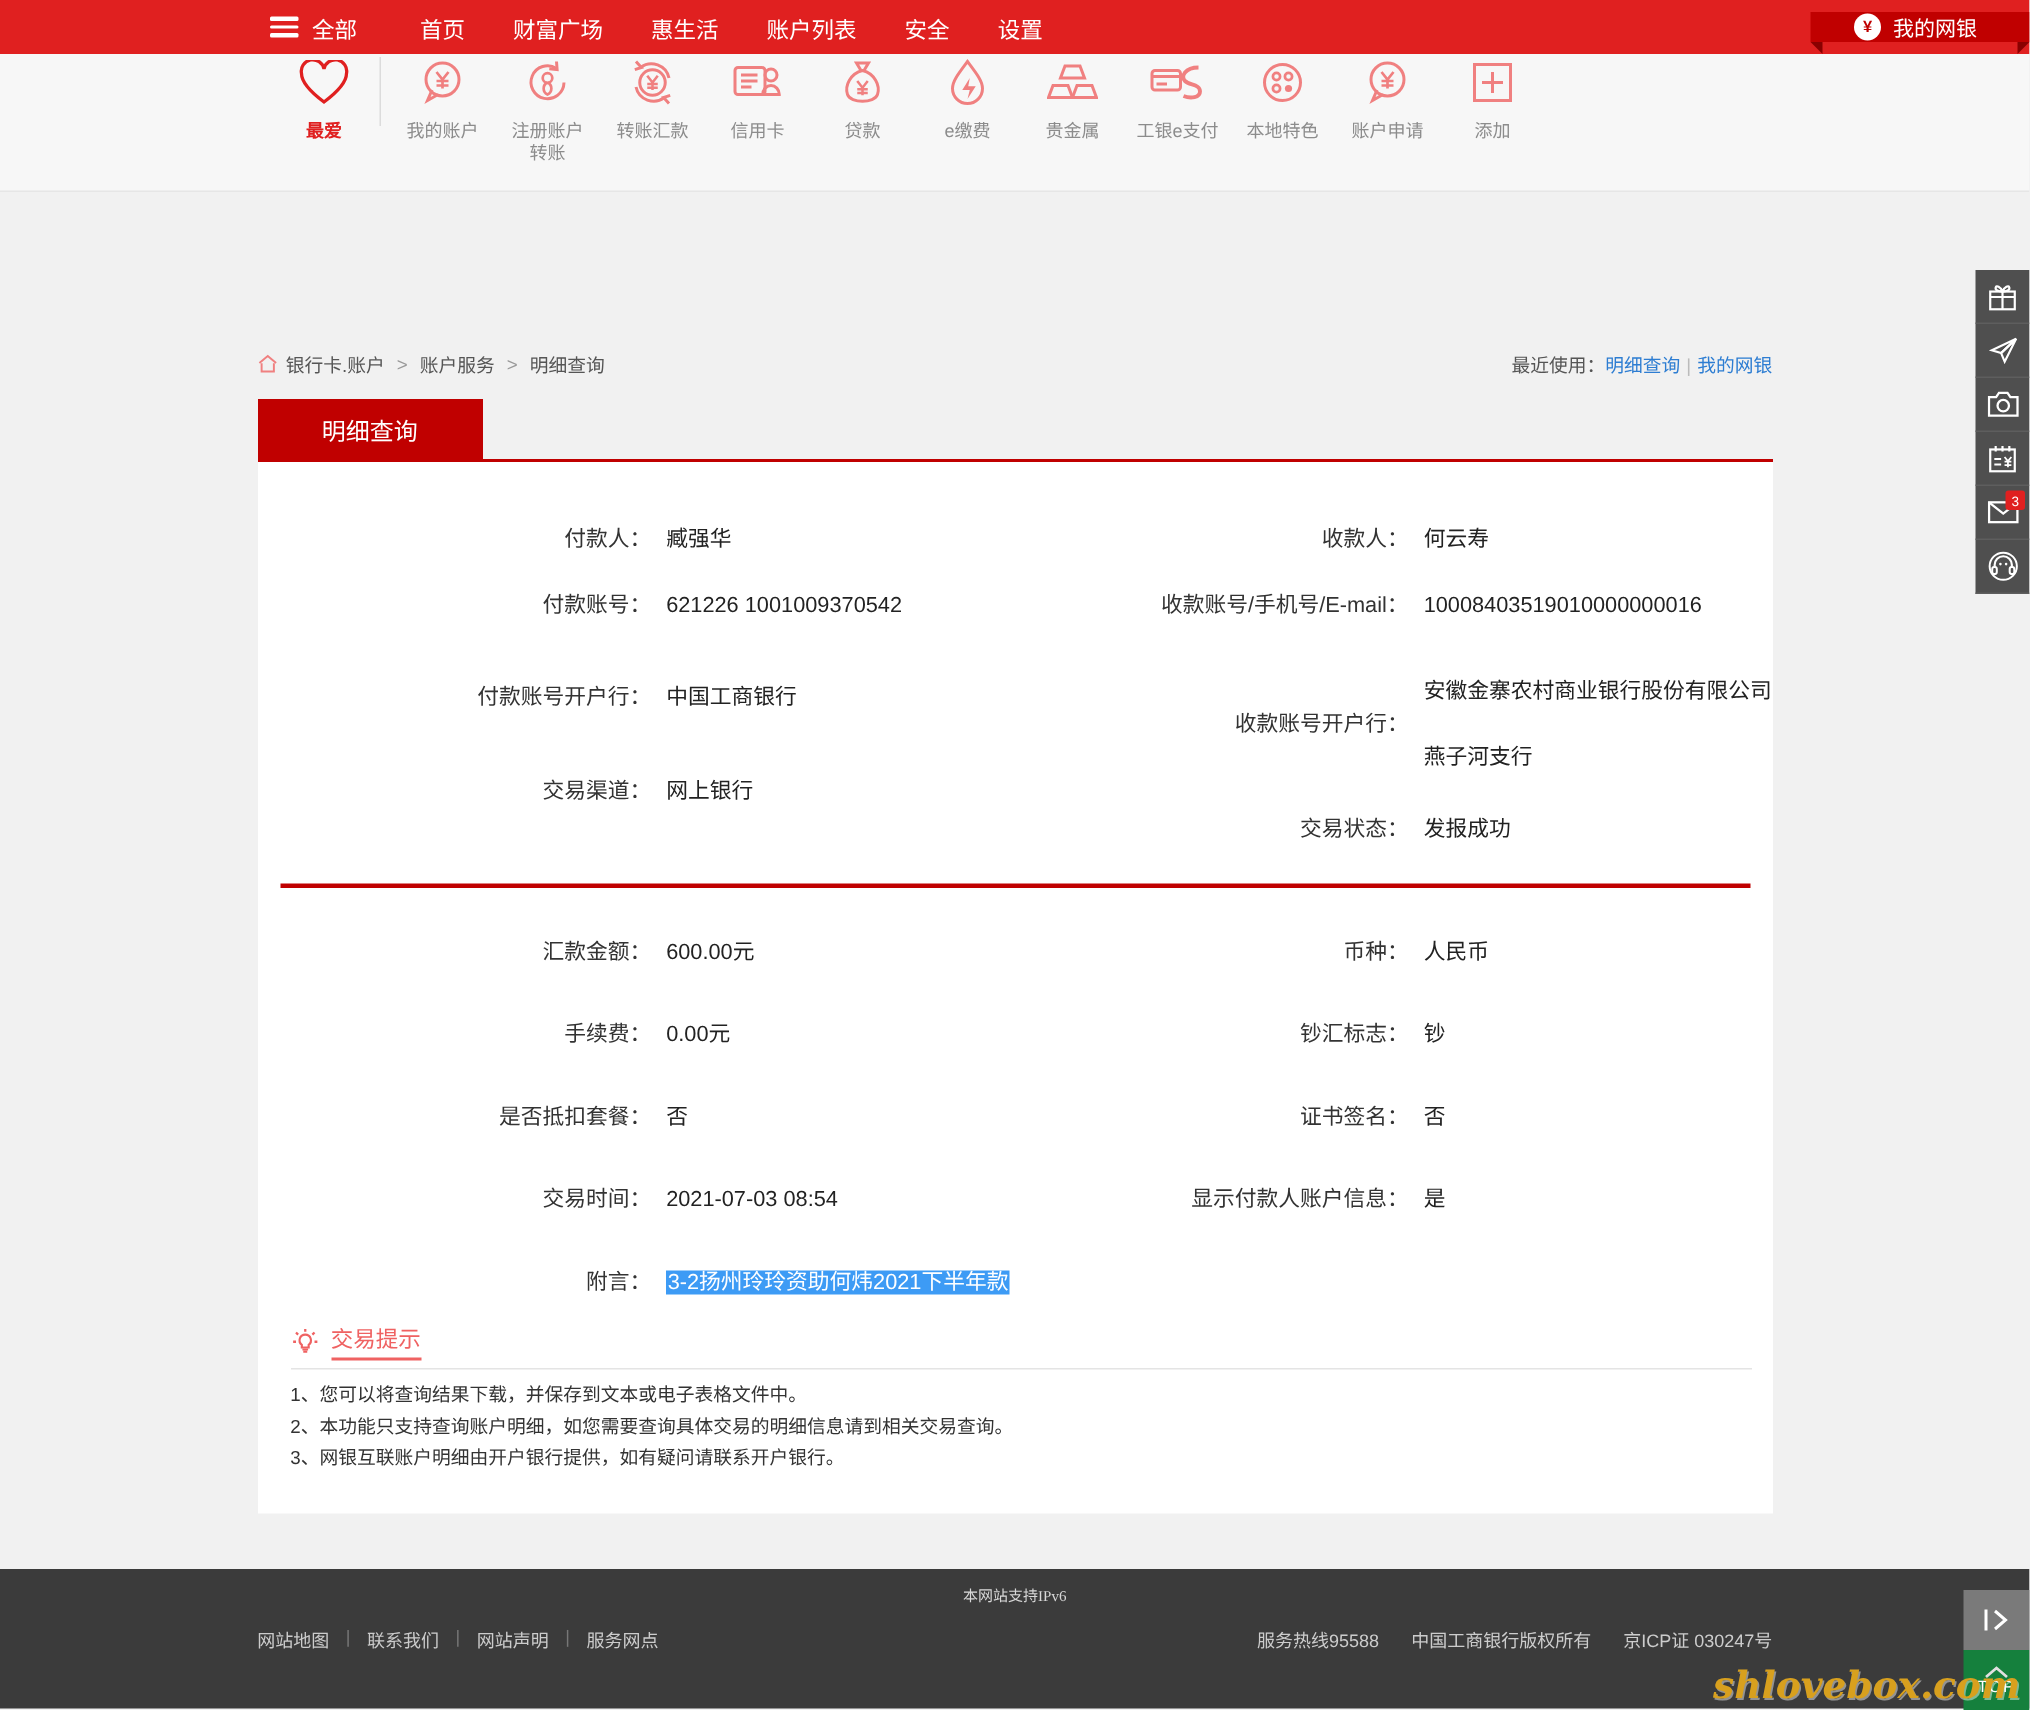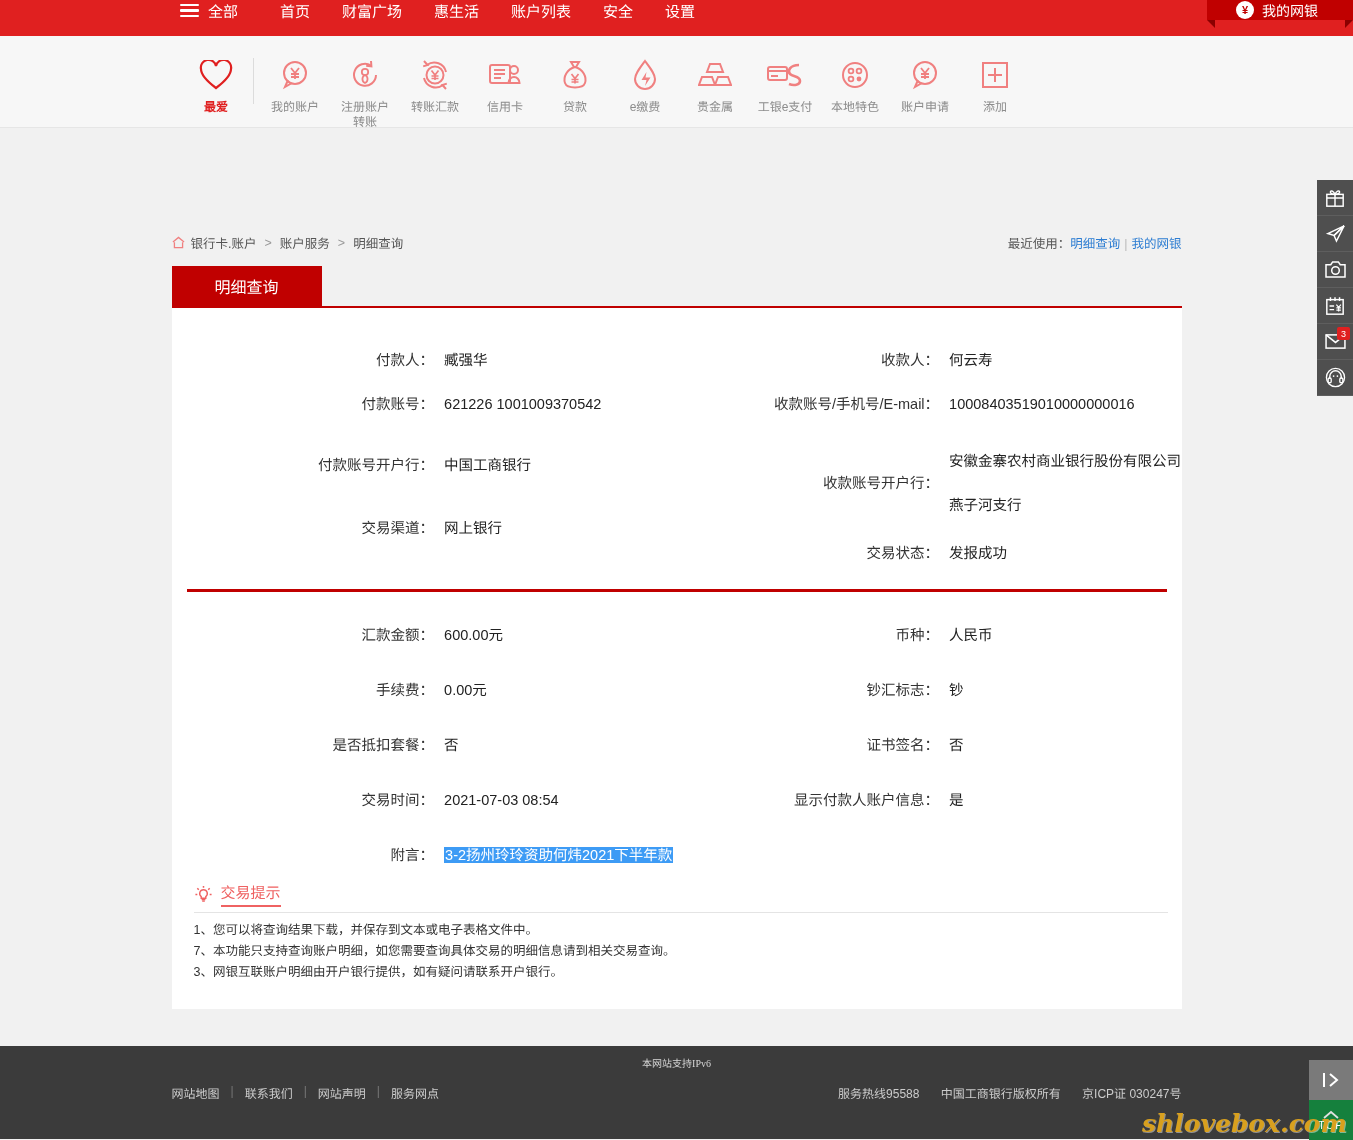--- a/index.html
+++ b/index.html
@@ -5,21 +5,21 @@
 <style>
   *{box-sizing:border-box;margin:0;padding:0;}
   html,body{width:1353px;height:1140px;overflow:hidden;}
   body{
     font-family:"Liberation Sans","DejaVu Sans",sans-serif;
     background:#f1f1f1;color:#333;position:relative;
   }
 
   
   .topnav{
-    height:36px;background:#e02020;display:flex;align-items:flex-start;
+    height:36px;background:#e02020;display:flex;align-items:center;
     position:relative;z-index:5;
   }
   .topnav .navspacer{width:170px;flex:none;}
   .topnav .nav-item{
     display:flex;align-items:center;justify-content:center;color:#fff;
     font-size:15px;padding:0 16px;white-space:nowrap;cursor:pointer;
   }
   .topnav .nav-item.all{gap:9px;padding-left:10px;padding-right:26px;}
   .hamburger{display:inline-flex;flex-direction:column;justify-content:center;gap:3px;width:19px;}
   .hamburger i{display:block;height:2.5px;background:#fff;border-radius:1px;}
@@ -34,21 +34,21 @@
   .mybank-tab::before{left:0;border-width:8px 0 0 8px;border-color:#8a0000 transparent transparent transparent;}
   .mybank-tab::after{right:0;border-width:8px 8px 0 0;border-color:#8a0000 transparent transparent transparent;}
   .bag-icon{
     width:18px;height:18px;border-radius:50%;background:#fff;color:#c00000;
     display:inline-flex;align-items:center;justify-content:center;font-size:11px;font-weight:bold;
   }
 
   
   .toolbar{
     height:92px;background:#f7f7f7;display:flex;align-items:flex-start;
-    padding:20px 0 0 185px;border-bottom:1px solid #e6e6e6;
+    padding:0 0 0 185px;border-bottom:1px solid #e6e6e6;
   }
   .tool{
     width:70px;display:flex;flex-direction:column;align-items:center;gap:6px;
     font-size:12px;color:#8c8c8c;cursor:pointer;text-align:center;line-height:1.25;
   }
   .tool .ticon{height:38px;display:flex;align-items:center;justify-content:center;}
   .tool.fav{color:#e02020;font-weight:bold;width:62px;}
   .tool-divider{width:1px;height:46px;background:#dcdcdc;margin:2px 6px 0 6px;}
   svg{display:block;}
 
@@ -434,21 +434,21 @@
                 <path d="M10 1 v2 M3.5 3.5 l1.5 1.5 M16.5 3.5 l-1.5 1.5 M1.5 10 h2 M16.5 10 h2" stroke="#ef6262" stroke-width="1.6"></path>
                 <path d="M10 5 a4 4 0 0 0 -2.4 7.2 V14 h4.8 v-1.8 A4 4 0 0 0 10 5 Z" fill="none" stroke="#ef6262" stroke-width="1.5"></path>
                 <path d="M8 15.4 h4 M8.6 17 h2.8" stroke="#ef6262" stroke-width="1.5"></path>
               </svg>
           </span>
           <span class="tips-title">交易提示</span>
         </div>
         <div class="tips-rule"></div>
         <ul>
           <li>1、您可以将查询结果下载，并保存到文本或电子表格文件中。</li>
-          <li>7、本功能只支持查询账户明细，如您需要查询具体交易的明细信息请到相关交易查询。</li>
+          <li>2、本功能只支持查询账户明细，如您需要查询具体交易的明细信息请到相关交易查询。</li>
           <li>3、网银互联账户明细由开户银行提供，如有疑问请联系开户银行。</li>
         </ul>
       </div>
 
     </div>
   </div>
 
   <div class="footer">
     <div class="ipv6">本网站支持IPv6</div>
     <div class="foot-row">

